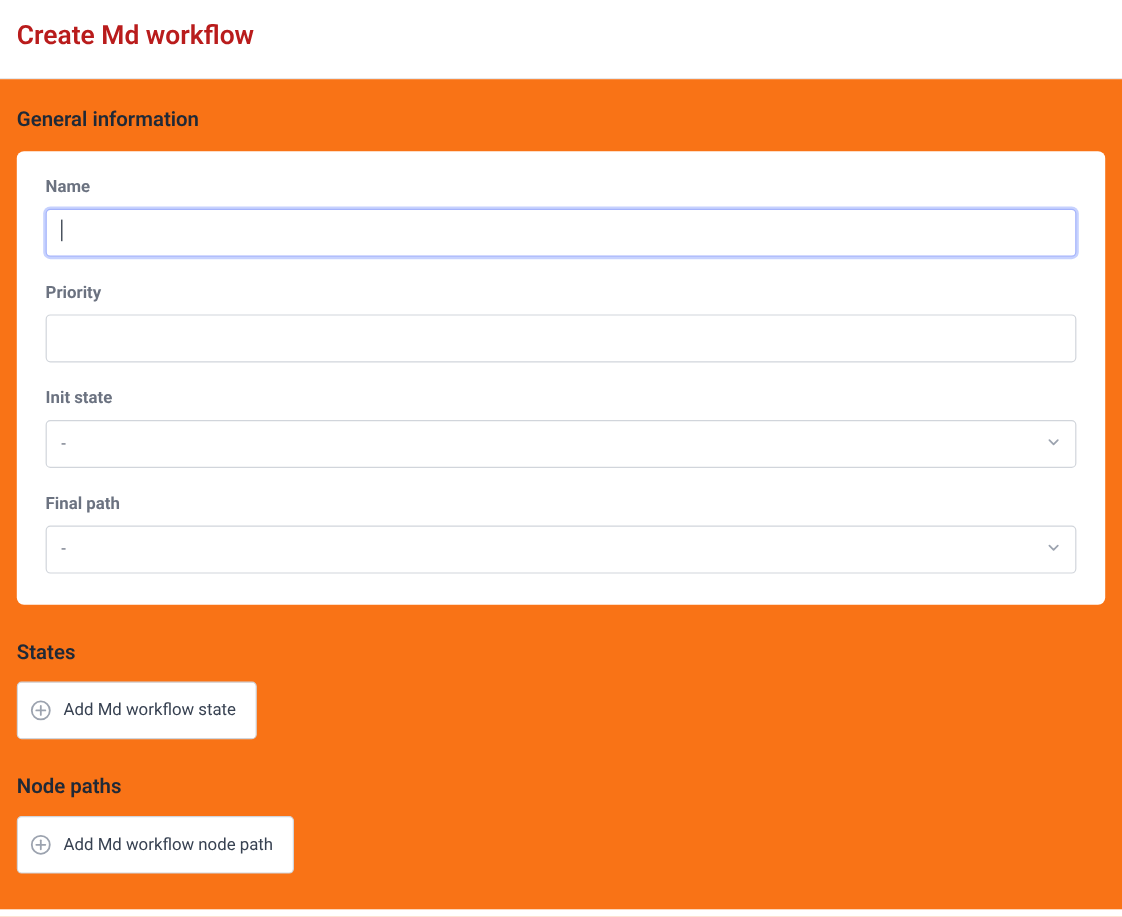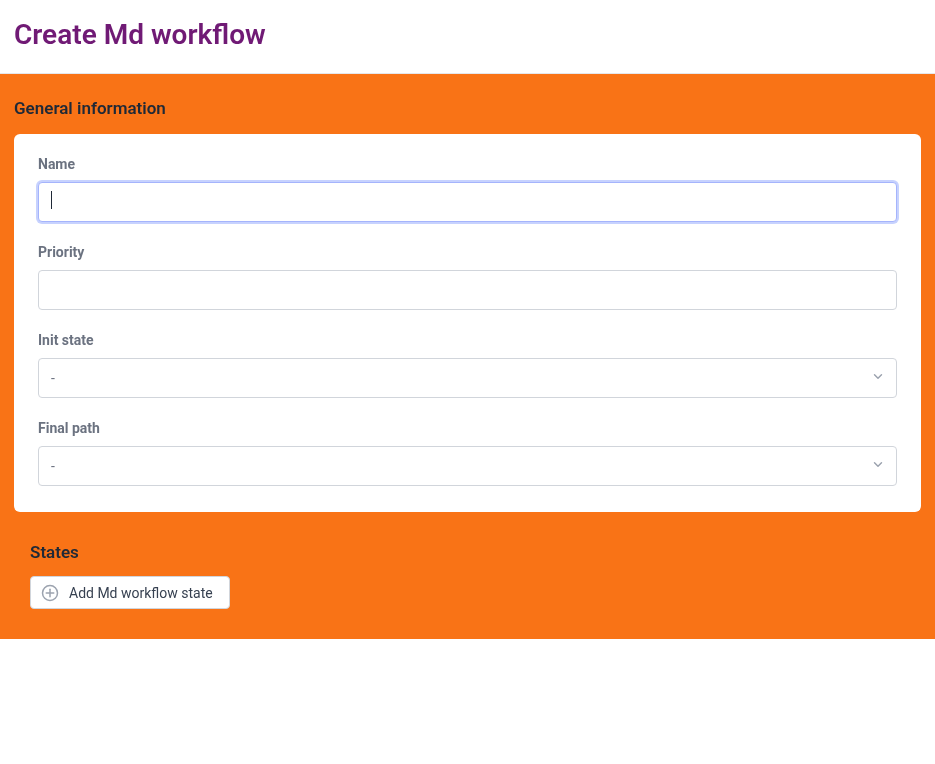--- a/index.html
+++ b/index.html
@@ -11,23 +11,23 @@
       font-family: -apple-system, BlinkMacSystemFont, "Segoe UI", Roboto, "Helvetica Neue", Arial, sans-serif;
       background: #ffffff;
       color: #1f2937;
       width: 935px;
     }
     .header-area {
       padding: 18px 14px 22px 14px;
       border-bottom: 1px solid #e5e7eb;
     }
     .page-title {
-      font-size: 28px;
+      font-size: 22px;
       font-weight: 600;
-      color: #701a75;
+      color: #b91c1c;
     }
     .content-area {
       background: #f97316;
       padding: 24px 14px 30px 14px;
     }
     .section-heading {
       font-size: 17px;
       font-weight: 600;
       color: #1f2937;
       margin-bottom: 16px;
@@ -89,37 +89,36 @@
       right: 12px;
       top: 50%;
       transform: translateY(-50%);
       pointer-events: none;
       color: #9ca3af;
     }
     .add-button {
       display: inline-flex;
       align-items: center;
       gap: 10px;
-      height: 33px;
+      height: 48px;
       padding: 0 16px 0 10px;
       font-size: 14px;
       color: #374151;
       background: #ffffff;
       border: 1px solid #d1d5db;
       border-radius: 4px;
       cursor: pointer;
       font-family: inherit;
     }
     .add-button .plus-icon {
       color: #9ca3af;
       display: inline-flex;
     }
     .section-block {
       margin-bottom: 30px;
-      margin-left: 16px;
     }
     .section-block:last-child {
       margin-bottom: 0;
     }
     .section-block .section-heading {
       margin-bottom: 14px;
     }
     .caret {
       display: inline-block;
       width: 1px;
@@ -190,14 +189,27 @@
         <svg width="18" height="18" viewBox="0 0 24 24" fill="none" stroke="currentColor" stroke-width="2" stroke-linecap="round" stroke-linejoin="round">
             <circle cx="12" cy="12" r="10"></circle>
             <line x1="12" y1="7" x2="12" y2="17"></line>
             <line x1="7" y1="12" x2="17" y2="12"></line>
           </svg>
       </span>
       <span>Add Md workflow state</span>
     </button>
   </div>
 
+  <div class="section-block">
+    <h2 class="section-heading">Node paths</h2>
+    <button class="add-button">
+      <span class="plus-icon">
+        <svg width="18" height="18" viewBox="0 0 24 24" fill="none" stroke="currentColor" stroke-width="2" stroke-linecap="round" stroke-linejoin="round">
+            <circle cx="12" cy="12" r="10"></circle>
+            <line x1="12" y1="7" x2="12" y2="17"></line>
+            <line x1="7" y1="12" x2="17" y2="12"></line>
+          </svg>
+      </span>
+      <span>Add Md workflow node path</span>
+    </button>
+  </div>
 
 </div>
 
 </body></html>

